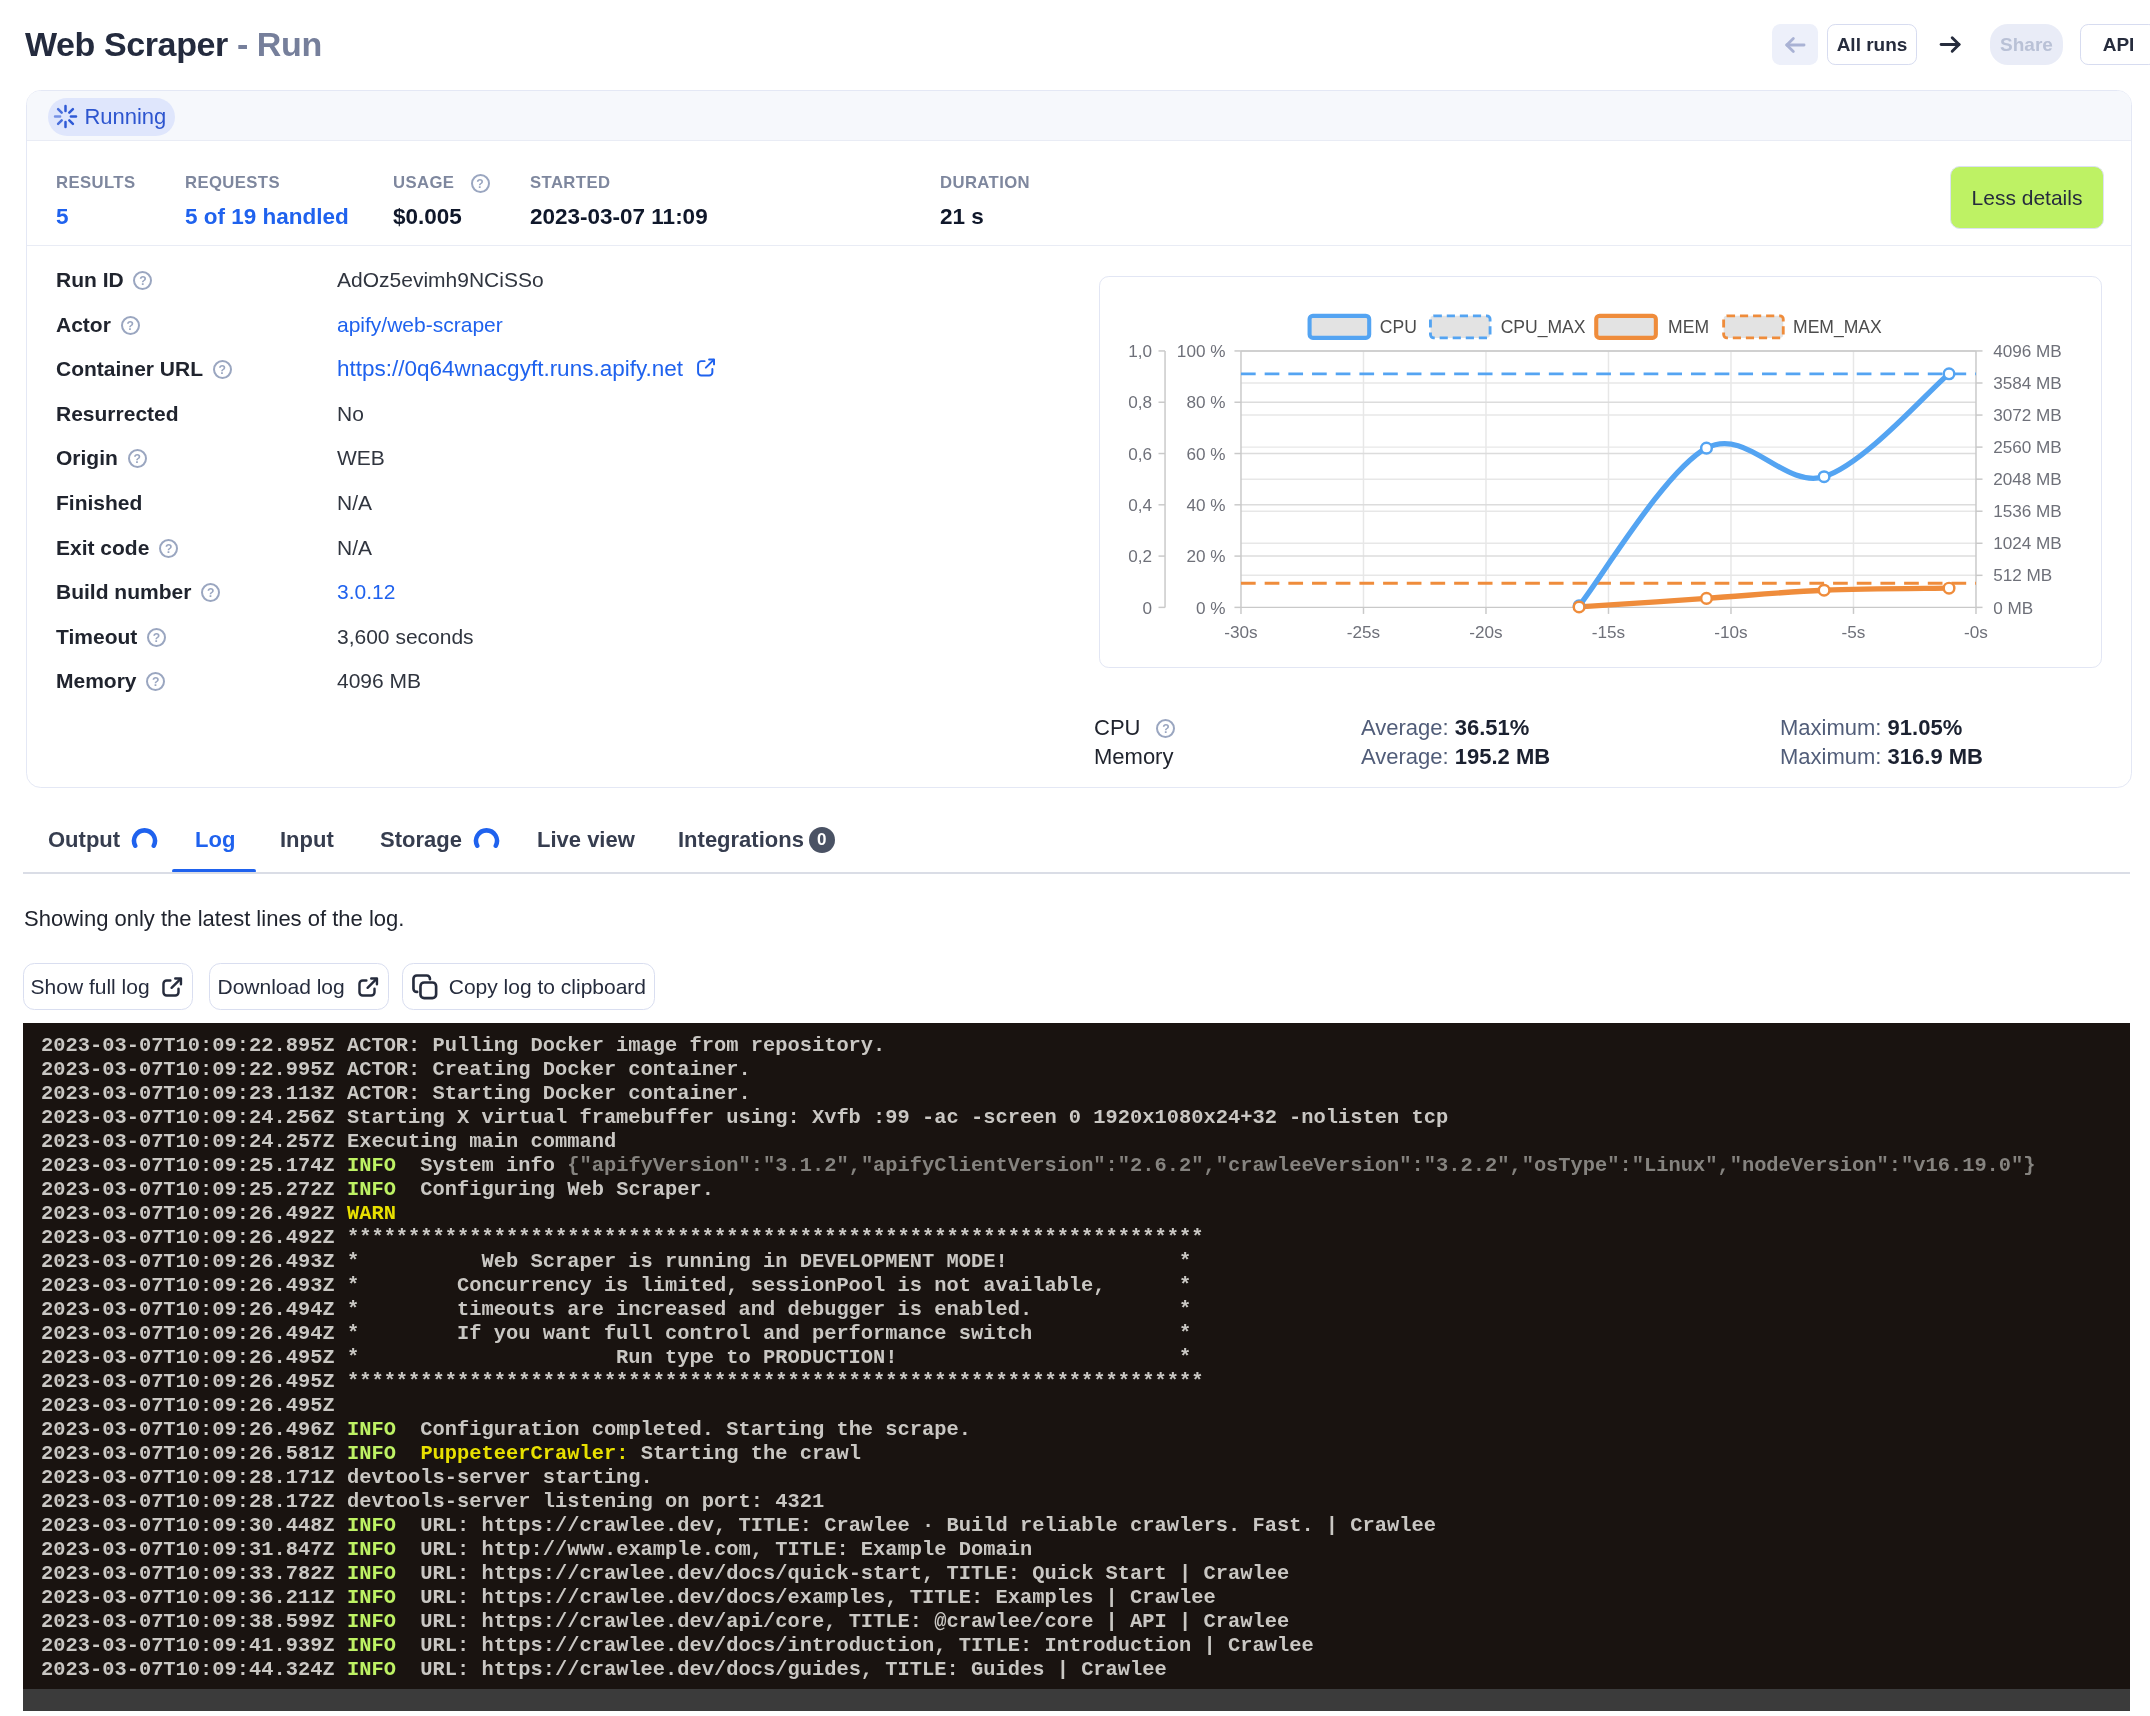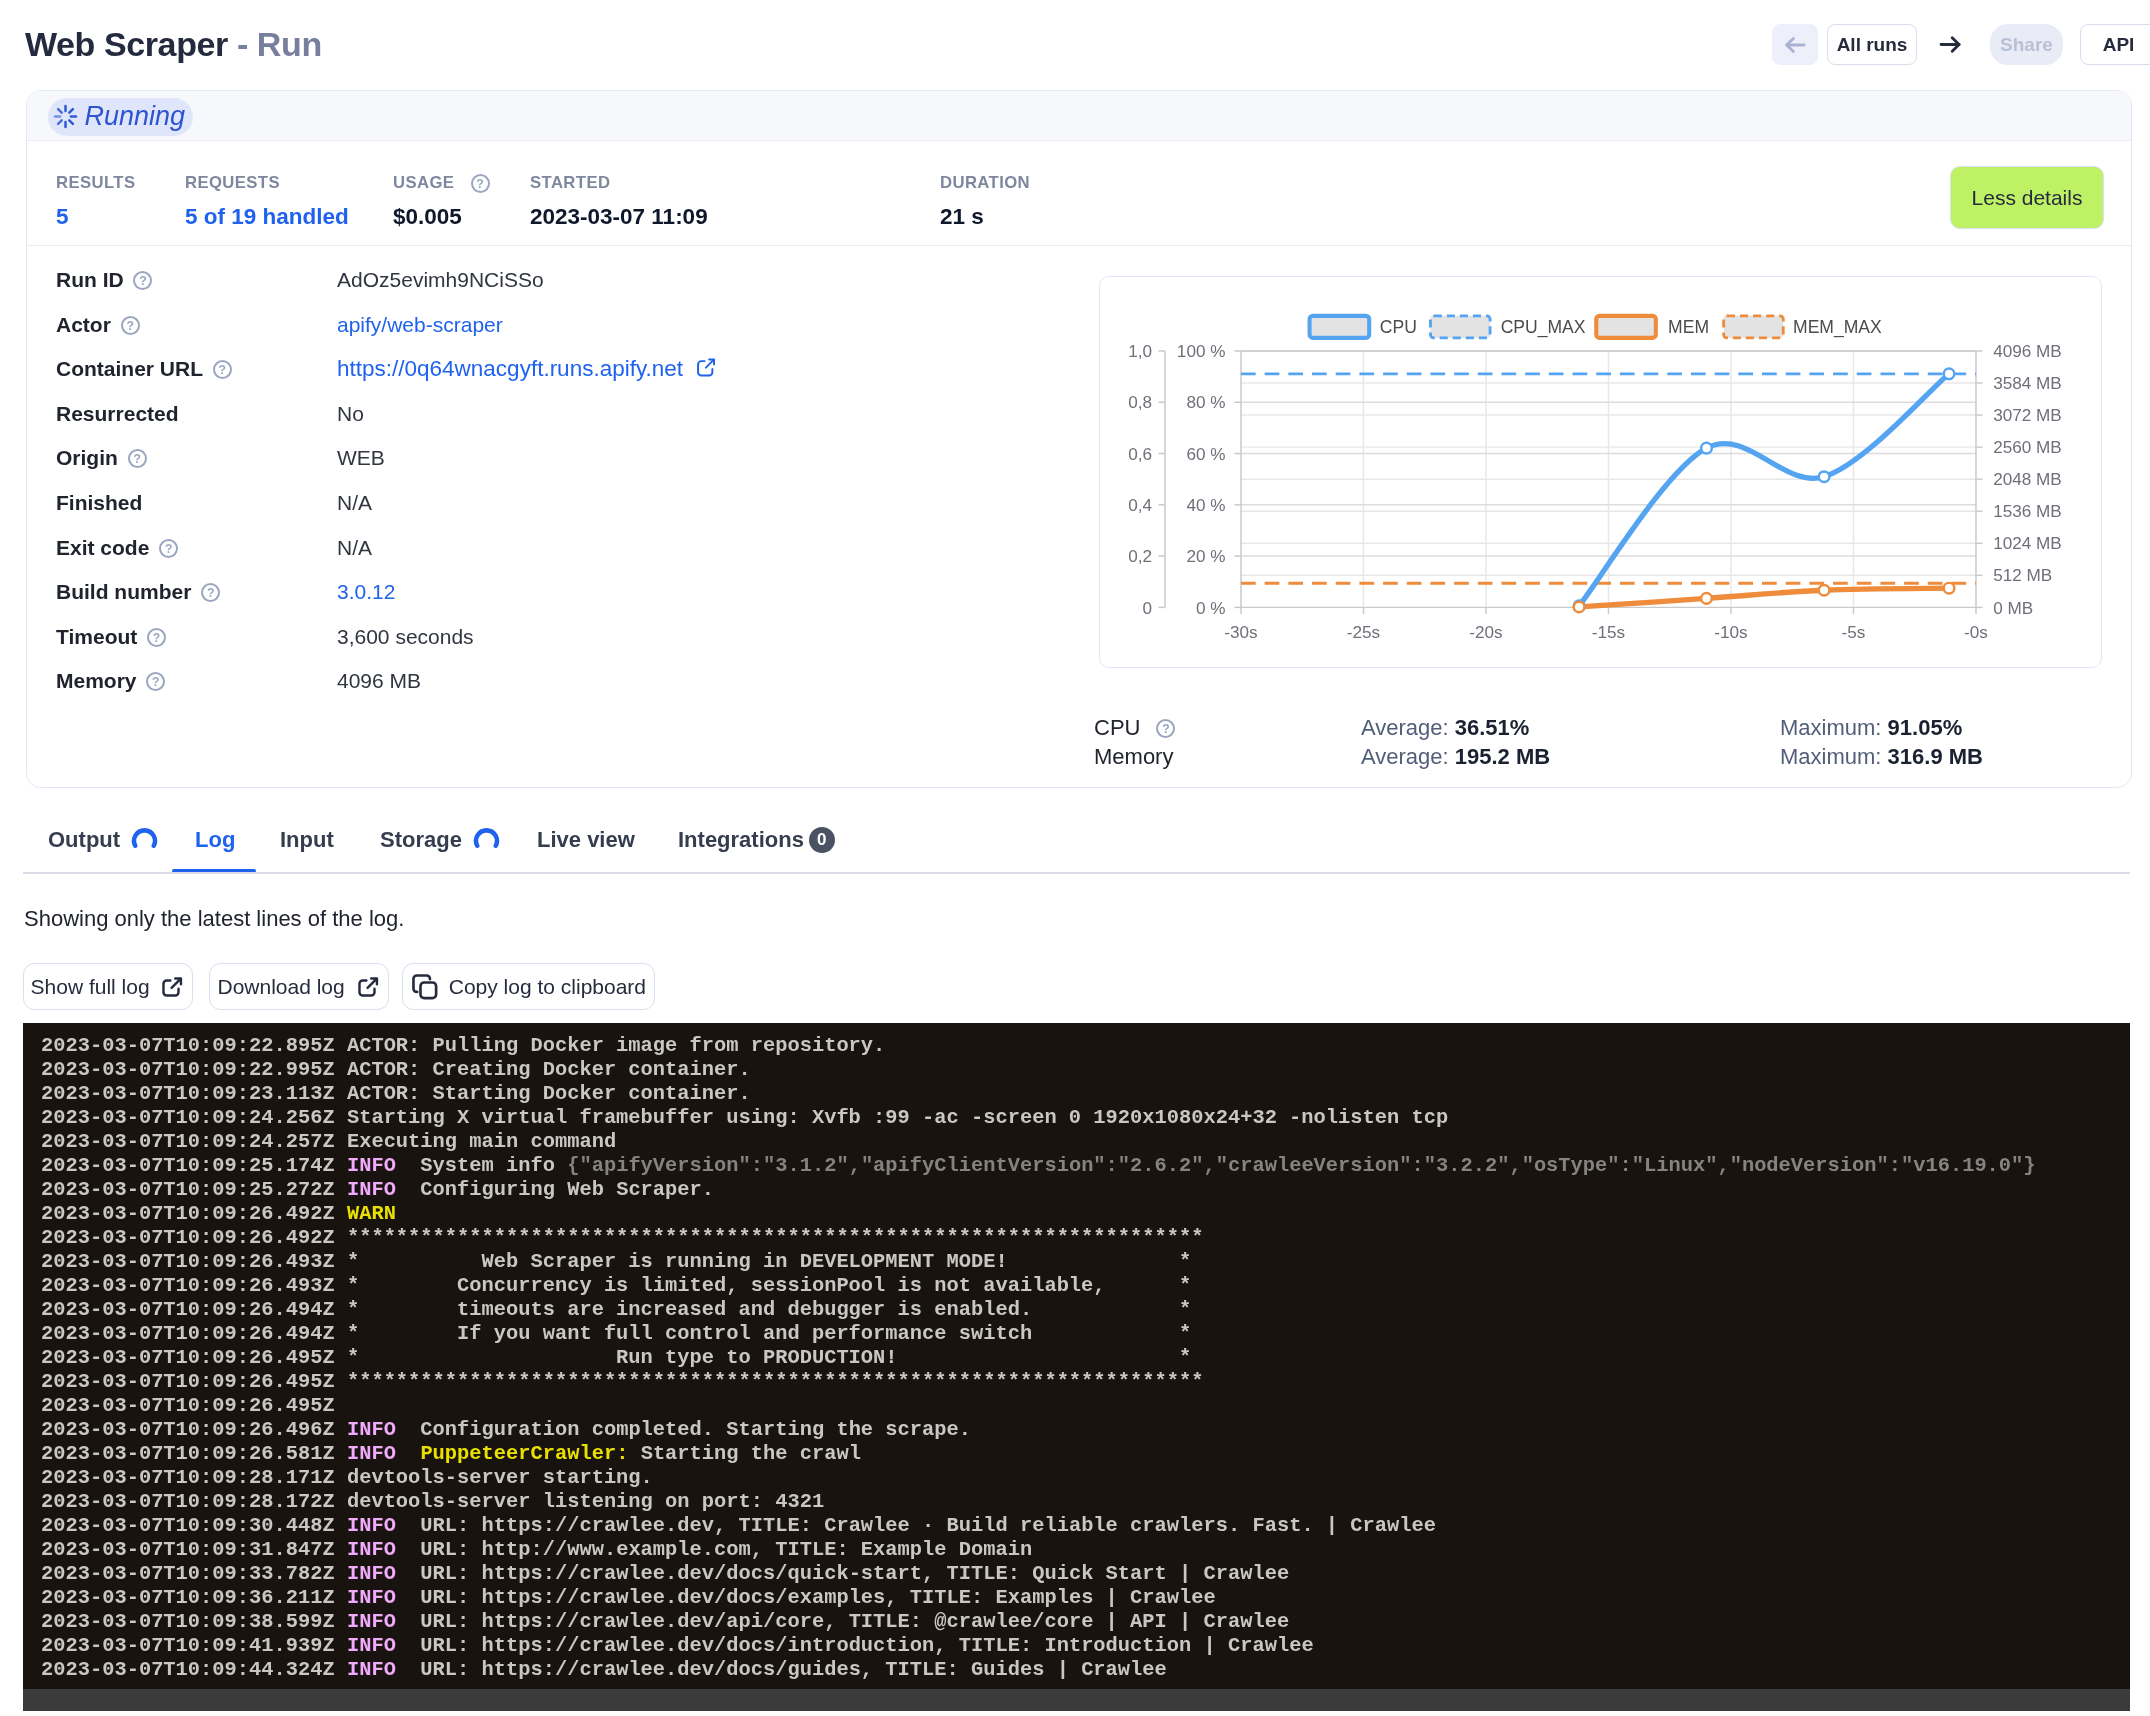--- a/index.html
+++ b/index.html
@@ -4,21 +4,21 @@
 html,body { width:2151px; height:1716px; background:#fff; font-family:"Liberation Sans", sans-serif; position:relative; overflow:hidden; }
 h1 { position:absolute; left:25px; top:24.5px; font-size:34px; font-weight:700; color:#242b3e; letter-spacing:-0.4px; }
 h1 .sub { color:#767f9b; }
 .btn { position:absolute; top:24px; height:41px; border-radius:8.2px; display:flex; align-items:center; justify-content:center; font-size:19px; font-weight:600; color:#262c3d; }
 .btn.ghost { background:#edf0fa; border:none; }
 .btn.line { background:#fff; border:1.6px solid #d7dcf0; }
 .btn.dis { background:#e9ecf7; color:#b9c1d6; }
 
 .card { position:absolute; left:26px; top:90px; width:2106px; height:698px; border:1.6px solid #e4e8f5; border-radius:14.7px; background:#fff; }
 .chead { position:absolute; left:0; top:0; right:0; height:50px; background:#f6f8fc; border-bottom:1.6px solid #e9ecf5; border-radius:13px 13px 0 0; }
-.badge { position:absolute; left:21px; top:6.5px; height:38px; border-radius:19.6px; background:#dfe6fc; color:#2d55cf; font-size:27px; display:flex; align-items:center; padding:0 8.2px 0 4.9px; gap:6.5px;font-style:italic; }
+.badge { position:absolute; left:21px; top:6.5px; height:38px; border-radius:19.6px; background:#dfe6fc; color:#2d55cf; font-size:22px; display:flex; align-items:center; padding:0 8.2px 0 4.9px; gap:6.5px; }
 .statbar { position:absolute; left:0; top:50px; right:0; height:105px; border-bottom:1.6px solid #e9ecf5; }
 .stat { position:absolute; top:25px;margin-top:7px; }
 .stat .t { font-size:16.7px; font-weight:700; color:#7e879e; letter-spacing:0.4px; display:flex; align-items:center; gap:6.5px;}
 .stat .v { font-size:22.5px; font-weight:700; color:#0f172a; margin-top:11.4px; }
 .stat .v.blue { color:#1f62ee; }
 .lessd { position:absolute; left:1923px; top:25px; width:154px; height:63px; border:1.6px solid #dce1f2; border-radius:9.8px; background:#bef264; font-size:21px; font-weight:500; color:#262c3d; display:flex; align-items:center; justify-content:center; }
 
 .drow { position:absolute; left:29px; height:34px; line-height:34px; font-size:21px; white-space:nowrap; }
 .dl { font-weight:700; color:#20242e; }
 .dv { position:absolute; left:281px; color:#30353f; }
@@ -41,21 +41,21 @@
 .tbadge { display:inline-block; width:26px; height:26px; border-radius:50%; background:#4a5264; color:#fff; font-size:17px; font-weight:700; text-align:center; line-height:26px; }
 .underline { position:absolute; left:172px; top:869px; width:84px; height:4.1px; background:#1f62ee; border-radius:2.4px; }
 .divider { position:absolute; left:23px; top:872px; width:2107px; height:1.6px; background:#dadde6; }
 
 .showing { position:absolute; left:24px; top:906px; font-size:22px; color:#20242e; }
 .lbtn { position:absolute; top:963px; height:47px; border:1.6px solid #d9def0; border-radius:11.4px; background:#fff; display:flex; align-items:center; justify-content:center; gap:9.8px; font-size:21px; font-weight:500; color:#262c3d; white-space:nowrap; }
 
 .term { position:absolute; left:23px; top:1023px; width:2107px; height:688px; background:#191310; overflow:hidden; }
 .term pre { font-family:"Liberation Mono", monospace; font-size:20.4px; line-height:24px; font-weight:700; color:#c9c7c3; padding:11.4px 0 0 18px; }
 .term .ts { color:#c9c7c3; font-style:normal; }
-.term .inf { color:#f0abfc; font-weight:700; }
+.term .inf { color:#bef264; font-weight:700; }
 .term .wrn { color:#e8e000; font-weight:700; }
 .term .dim { color:#85837f; font-style:normal; }
 .tbar { position:absolute; left:0; bottom:0; width:100%; height:22px; background:#3b3b3b; }
 </style></head>
 <body>
 <h1>Web Scraper <span class="sub">- Run</span></h1>
 <div class="btn ghost" style="left:1772px;width:46px;">
     <svg width="28" height="28" viewBox="0 0 34 34" fill="none" stroke="#a9b2d4" stroke-width="3.4" stroke-linecap="round" stroke-linejoin="round">
       <path d="M28 17 H7"></path>
       <path d="M15 9 L7 17 L15 25"></path>

